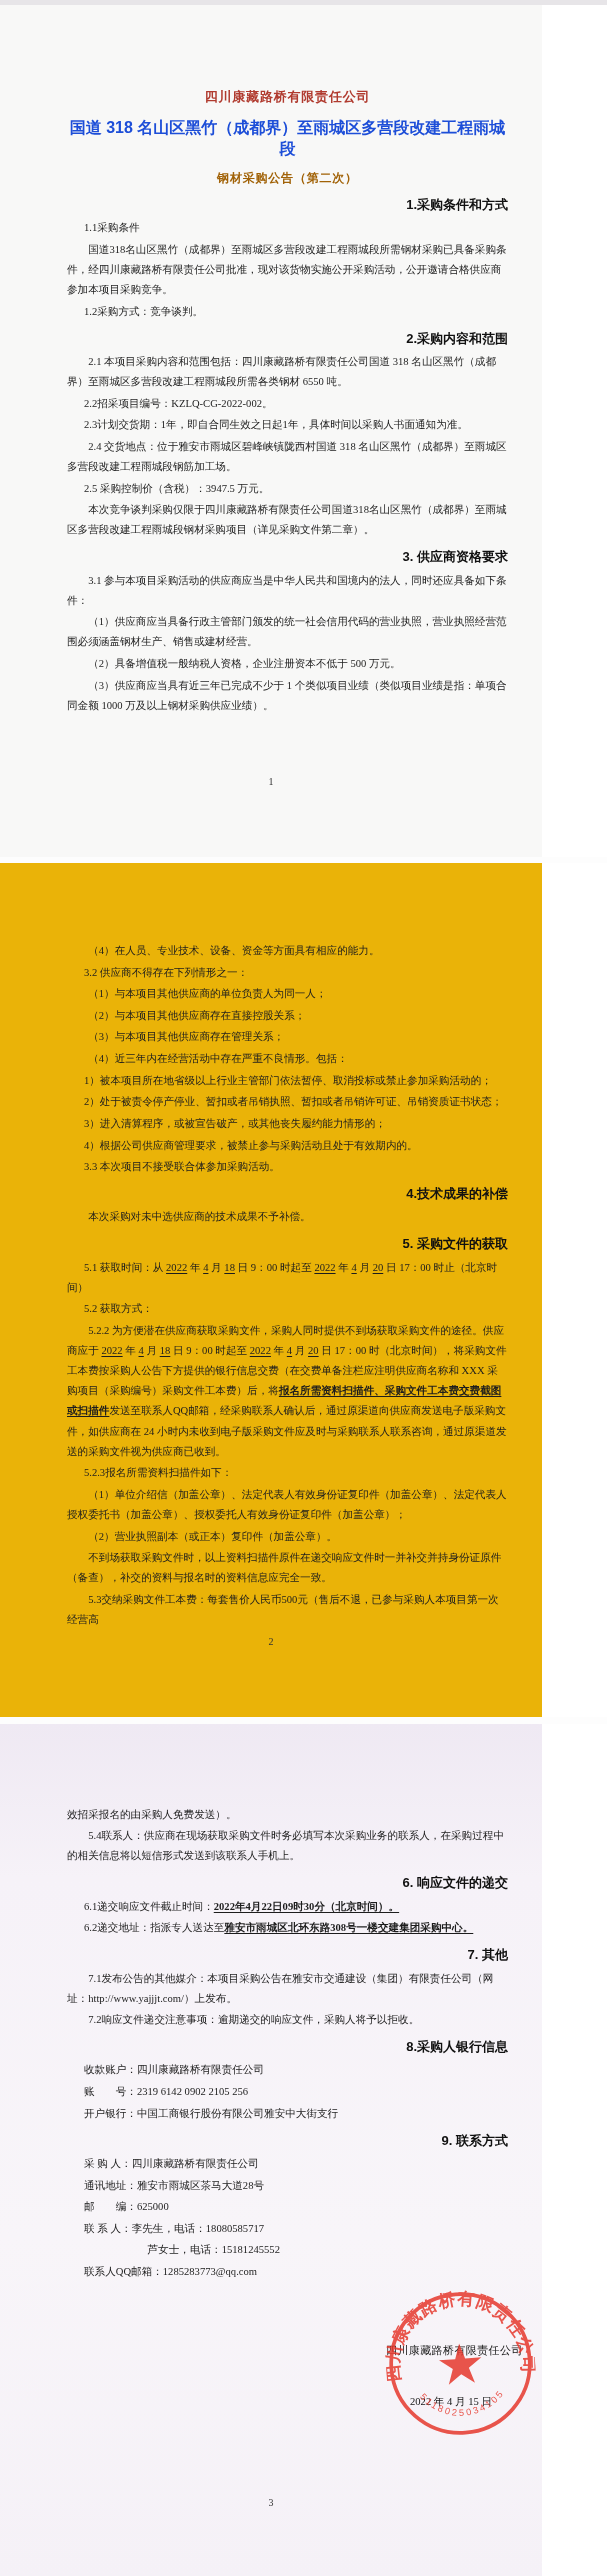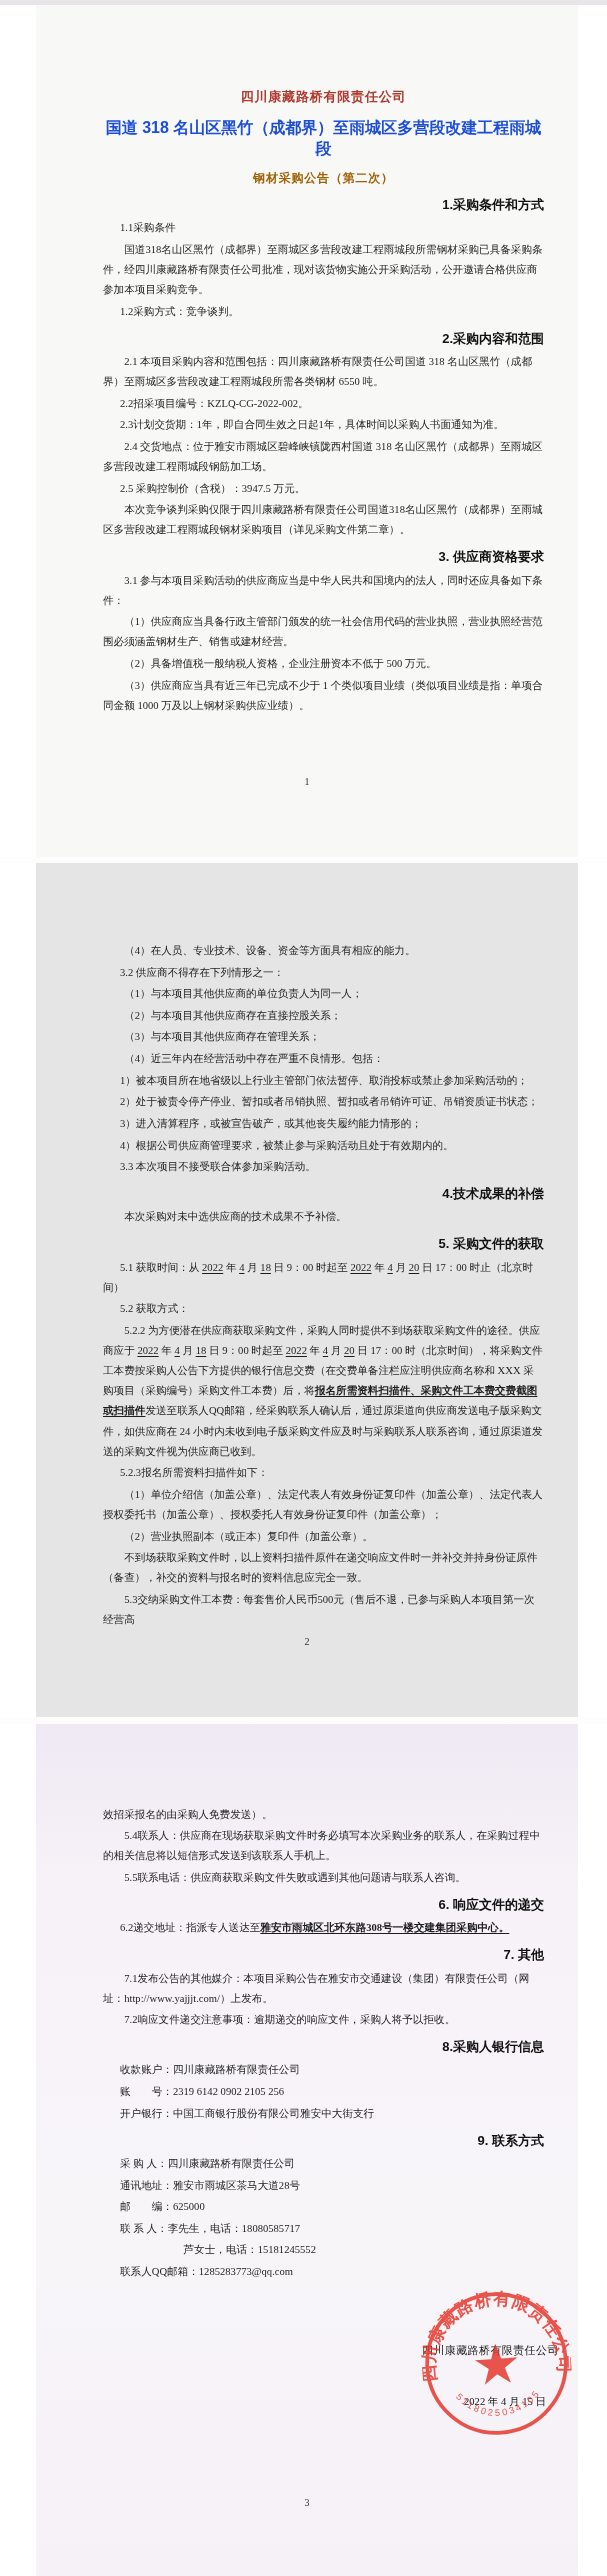--- a/index.html
+++ b/index.html
@@ -1,35 +1,35 @@
 <!DOCTYPE html>
 <html style="font-size:12px"><head>
 <meta charset="utf-8">
 <style>
   html,body{margin:0;padding:0;background:#ffffff;}
   body{width:607px;font-family:"Liberation Serif","DejaVu Serif",serif;color:#1d1d1d;}
   .scan-edge{height:4.6px;background:#e7e5e8;}
   .page-gap{height:6.8px;background:#fdfdfd;}
-  .page{width:542px;position:relative;overflow:hidden;box-sizing:border-box;margin-left:36px;}
+  .page{width:542px;position:relative;overflow:hidden;box-sizing:border-box;}
   .page-1{height:852px;background:#f8f8f7;padding:83px 34px 0 67px;}
-  .page-2{height:854px;background:#e5e5e5;padding:76px 34px 0 67px;}
+  .page-2{height:854px;background:#eab308;padding:76px 34px 0 67px;}
   .page-3{height:854px;background:linear-gradient(180deg,#efe9f3 0%,#f6f2f8 18%,#f8f5f9 60%,#f5f1f7 100%);padding:79px 34px 0 67px;}
   .t1{font-family:"Liberation Sans","DejaVu Sans",sans-serif;font-weight:bold;font-size:13px;color:#b03a2e;text-align:center;margin:0 0 12px 0;letter-spacing:0.8px;}
   .t2{font-family:"Liberation Sans","DejaVu Sans",sans-serif;font-weight:bold;font-size:16px;color:#1d4ed8;text-align:center;margin:0 0 10.6px 0;}
   .t3{font-family:"Liberation Sans","DejaVu Sans",sans-serif;font-weight:bold;font-size:12px;color:#a16207;text-align:center;margin:0 0 7.6px 0;letter-spacing:0.8px;}
   .blk{font-size:10.6px;line-height:1.9;margin:1.5px 0;}
   .blk.h{font-family:Liberation Sans, sans-serif;font-size:13px;font-weight:bold;line-height:1.5;margin:6.8px 0 3.8px 0;text-indent:0;color:#111;text-align:right;}
   .blk.p{text-indent:2em;}
   .blk.i{text-indent:1.6em;}
   .blk.c{text-indent:0;}
   .u{text-decoration:underline;text-underline-offset:2.3px;}
   .b{font-weight:bold;}
   .pagenum{position:absolute;left:0;right:0;bottom:70px;text-align:center;font-size:10px;color:#333;}
   .sig-company{position:absolute;left:386px;top:619px;font-size:11px;color:#161616;letter-spacing:0.4px;white-space:nowrap;}
-  .sig-date{position:absolute;left:428px;top:671px;font-size:10.6px;color:#161616;white-space:nowrap;}
+  .sig-date{position:absolute;left:410px;top:671px;font-size:10.6px;color:#161616;white-space:nowrap;}
   .stamp{position:absolute;left:386px;top:565px;width:149px;height:149px;opacity:0.84;transform:rotate(-4deg);pointer-events:none;}
 </style>
 </head>
 <body>
 
 <div class="scan-edge"></div>
 
 <section class="page page-1">
   <h1 class="t1">四川康藏路桥有限责任公司</h1>
   <h2 class="t2">国道 318 名山区黑竹（成都界）至雨城区多营段改建工程雨城段</h2>
@@ -84,22 +84,22 @@
     </div>
   <div class="pagenum">2</div>
 </section>
 
 <div class="page-gap"></div>
 
 <section class="page page-3">
   <div class="flow">
       <div class="blk c"><span>效招采报名的由采购人免费发送）。</span></div>
       <div class="blk p"><span>5.4联系人：供应商在现场获取采购文件时务必填写本次采购业务的联系人，在采购过程中的相关信息将以短信形式发送到该联系人手机上。</span></div>
-      <div class="blk p"><span>5.5联系电话：供应商获取采购文件失败或遇到其他问题请与联系人咨询。</span></div>
       <div class="blk h"><span>6. 响应文件的递交</span></div>
+      <div class="blk i"><span>6.1递交响应文件截止时间：</span><span class="u b">2022年4月22日09时30分（北京时间）。</span></div>
       <div class="blk i"><span>6.2递交地址：指派专人送达至</span><span class="u b">雅安市雨城区北环东路308号一楼交建集团采购中心。</span></div>
       <div class="blk h"><span>7. 其他</span></div>
       <div class="blk p"><span>7.1发布公告的其他媒介：本项目采购公告在雅安市交通建设（集团）有限责任公司（网址：http://www.yajjjt.com/）上发布。</span></div>
       <div class="blk p"><span>7.2响应文件递交注意事项：逾期递交的响应文件，采购人将予以拒收。</span></div>
       <div class="blk h"><span>8.采购人银行信息</span></div>
       <div class="blk i"><span>收款账户：四川康藏路桥有限责任公司</span></div>
       <div class="blk i"><span>账　　号：2319 6142 0902 2105 256</span></div>
       <div class="blk i"><span>开户银行：中国工商银行股份有限公司雅安中大街支行</span></div>
       <div class="blk h"><span>9. 联系方式</span></div>
       <div class="blk i"><span>采 购 人：四川康藏路桥有限责任公司</span></div>

